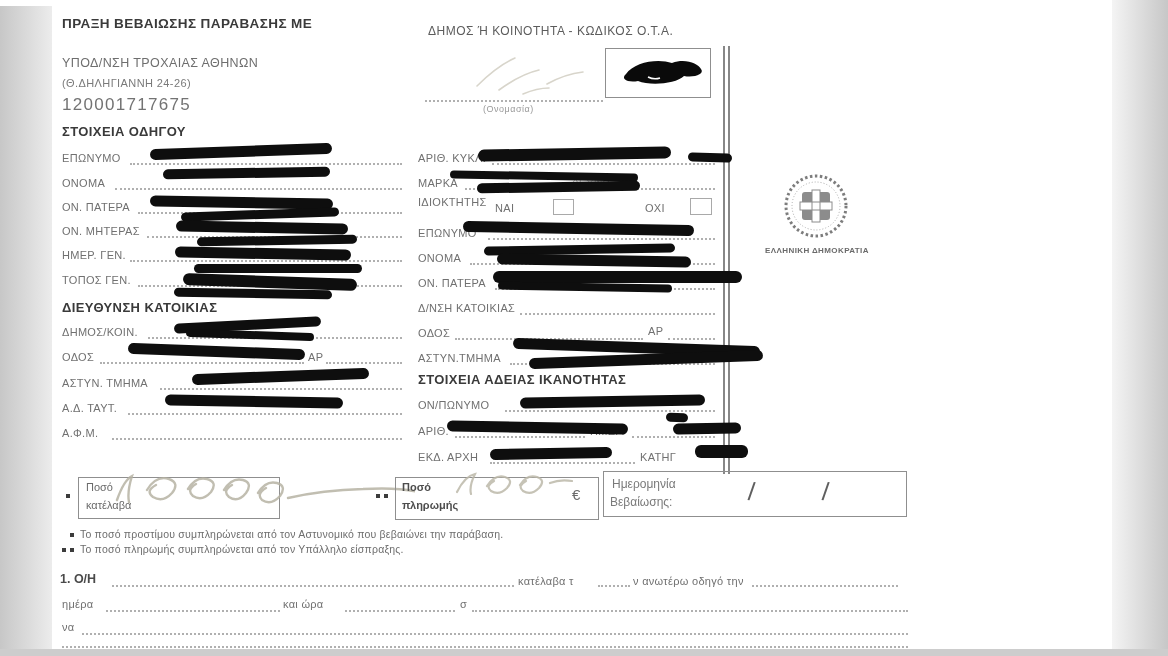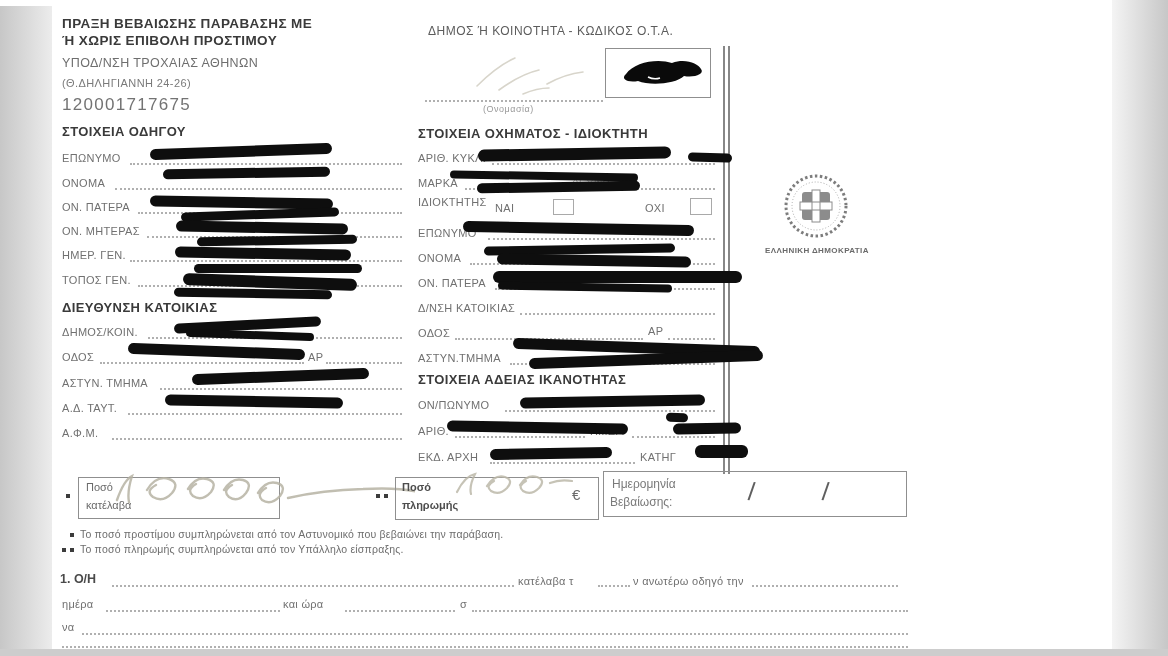--- a/index.html
+++ b/index.html
@@ -18,21 +18,20 @@
   .slash{font-size:25px;color:#5f5f5f;font-weight:400;transform:rotate(4deg);}
   .bullet{position:absolute;width:4px;height:4px;background:#3c3c3c;}
 </style>
 </head>
 <body>
 
 <div id="canvas">
 <div id="doc">
 
   <div class="abs hd" style="left:62px;top:16px;font-size:13.5px;">ΠΡΑΞΗ ΒΕΒΑΙΩΣΗΣ ΠΑΡΑΒΑΣΗΣ ΜΕ</div>
-  <div class="abs hd" style="left:62px;top:33px;font-size:13.5px;">Ή ΧΩΡΙΣ ΕΠΙΒΟΛΗ ΠΡΟΣΤΙΜΟΥ</div>
   <div class="abs" style="left:62px;top:56px;font-size:12.5px;color:#6e6e6e;letter-spacing:.4px;">ΥΠΟΔ/ΝΣΗ ΤΡΟΧΑΙΑΣ ΑΘΗΝΩΝ</div>
   <div class="abs" style="left:62px;top:77px;font-size:11px;color:#7a7a7a;letter-spacing:.4px;">(Θ.ΔΗΛΗΓΙΑΝΝΗ 24-26)</div>
   <div class="abs" style="left:62px;top:95px;font-size:17px;color:#737373;letter-spacing:1.3px;">120001717675</div>
 
   <div class="abs" style="left:428px;top:24px;font-size:12px;color:#5c5c5c;letter-spacing:.5px;">ΔΗΜΟΣ Ή ΚΟΙΝΟΤΗΤΑ - ΚΩΔΙΚΟΣ Ο.Τ.Α.</div>
 
   <svg class="abs" style="left:462px;top:42px;" width="150" height="58">
     <path d="M15,44 q20,-20 38,-28 m-16,32 q22,-16 40,-20 m8,14 q18,-10 36,-12 m-60,22 q14,-6 26,-6" stroke="#d8d5cb" stroke-width="1.6" fill="none" stroke-linecap="round"></path>
   </svg>
   <div class="bx" style="left:605px;top:48px;width:104px;height:48px;border-width:1.2px;"></div>
@@ -79,21 +78,20 @@
   <div class="abs dl" style="left:100px;top:362px;width:204px;"></div>
   <div class="abs lbl" style="left:308px;top:351px;">ΑΡ</div>
   <div class="abs dl" style="left:326px;top:362px;width:76px;"></div>
   <div class="abs lbl" style="left:62px;top:377px;">ΑΣΤΥΝ. ΤΜΗΜΑ</div>
   <div class="abs dl" style="left:160px;top:388px;width:242px;"></div>
   <div class="abs lbl" style="left:62px;top:402px;">Α.Δ. ΤΑΥΤ.</div>
   <div class="abs dl" style="left:128px;top:413px;width:274px;"></div>
   <div class="abs lbl" style="left:62px;top:427px;">Α.Φ.Μ.</div>
   <div class="abs dl" style="left:112px;top:438px;width:290px;"></div>
 
-  <div class="abs hd" style="left:418px;top:126px;">ΣΤΟΙΧΕΙΑ ΟΧΗΜΑΤΟΣ - ΙΔΙΟΚΤΗΤΗ</div>
   <div class="abs lbl" style="left:418px;top:152px;">ΑΡΙΘ. ΚΥΚΛ.</div>
   <div class="abs dl" style="left:492px;top:163px;width:223px;"></div>
   <div class="abs lbl" style="left:418px;top:177px;">ΜΑΡΚΑ</div>
   <div class="abs dl" style="left:465px;top:188px;width:250px;"></div>
   <div class="abs" style="left:572px;top:174px;font-size:10px;color:#b2b2b2;letter-spacing:.4px;">ΧΡΩΜΑ</div>
   <div class="abs lbl" style="left:418px;top:196px;text-align:center;">ΙΔΙΟΚΤΗΤΗΣ</div>
   <div class="abs lbl" style="left:495px;top:202px;">ΝΑΙ</div>
   <div class="cb" style="left:553px;top:199px;width:19px;height:14px;"></div>
   <div class="abs lbl" style="left:645px;top:202px;">ΟΧΙ</div>
   <div class="cb" style="left:690px;top:198px;width:20px;height:15px;"></div>

